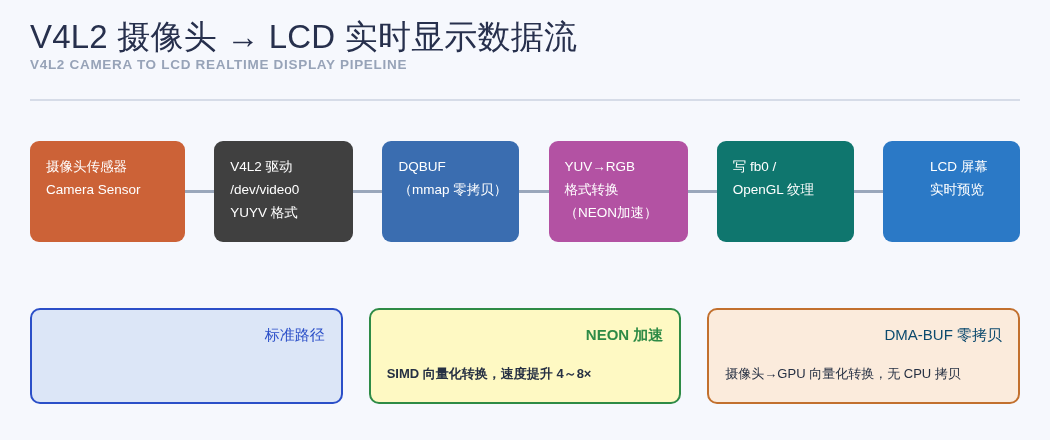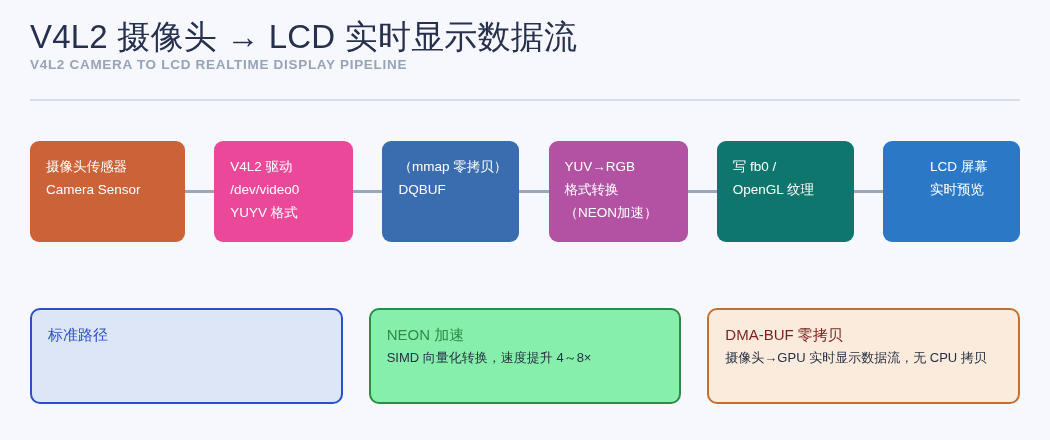--- a/index.html
+++ b/index.html
@@ -106,22 +106,23 @@
     flex: 1 1 0;
     border-radius: 10px;
     border-width: 2px;
     border-style: solid;
     box-sizing: border-box;
     padding: 14px 16px;
   }
   .card-title {
     font-size: 15px;
     line-height: 22px;
-    margin-bottom: 2px;
+    margin-bottom: 18px;
     white-space: nowrap;
+    text-align: right;
   }
   .card-body {
     font-size: 13px;
     line-height: 20px;
     color: #263043;
     white-space: nowrap;
   }
 </style>
 </head>
 <body style="background: rgb(246, 248, 253);">
@@ -135,30 +136,30 @@
   <div class="divider" style="background: rgb(214, 220, 232);"></div>
 
   <div class="pipeline">
 
     <div class="node n0" style="background: rgb(204, 98, 55);">
       <div class="line">摄像头传感器</div>
       <div class="line">Camera Sensor</div>
     </div>
     <div class="connector" style="background: rgb(154, 167, 187);"></div>
 
-    <div class="node n1" style="background: #ec4899;">
+    <div class="node n1" style="background: #404040;">
       <div class="line">V4L2 驱动</div>
       <div class="line">/dev/video0</div>
       <div class="line">YUYV 格式</div>
     </div>
     <div class="connector" style="background: rgb(154, 167, 187);"></div>
 
     <div class="node n2" style="background: rgb(58, 109, 176);">
+      <div class="line">DQBUF</div>
       <div class="line">（mmap 零拷贝）</div>
-      <div class="line">DQBUF</div>
     </div>
     <div class="connector" style="background: rgb(154, 167, 187);"></div>
 
     <div class="node n3" style="background: rgb(179, 82, 163);">
       <div class="line">YUV→RGB</div>
       <div class="line">格式转换</div>
       <div class="line">（NEON加速）</div>
     </div>
     <div class="connector" style="background: rgb(154, 167, 187);"></div>
 
@@ -174,25 +175,25 @@
     </div>
 
   </div>
 
   <div class="cards">
 
     <div class="card" style="background: rgb(220, 230, 247); border-color: rgb(43, 79, 200);">
       <div class="card-title" style="color: rgb(43, 79, 200);">标准路径</div>
     </div>
 
-    <div class="card" style="background: #86efac; border-color: rgb(46, 139, 70);">
+    <div class="card" style="background: #fef9c3; border-color: rgb(46, 139, 70); font-weight: bold;">
       <div class="card-title" style="color: rgb(46, 139, 70);">NEON 加速</div>
       <div class="card-body">SIMD 向量化转换，速度提升 4～8×</div>
     </div>
 
     <div class="card" style="background: rgb(251, 235, 220); border-color: rgb(194, 112, 46);">
-      <div class="card-title" style="color: #7f1d1d;">DMA-BUF 零拷贝</div>
-      <div class="card-body">摄像头→GPU 实时显示数据流，无 CPU 拷贝</div>
+      <div class="card-title" style="color: #0c4a6e;">DMA-BUF 零拷贝</div>
+      <div class="card-body">摄像头→GPU 向量化转换，无 CPU 拷贝</div>
     </div>
 
   </div>
 
 </div>
 
 </body></html>

